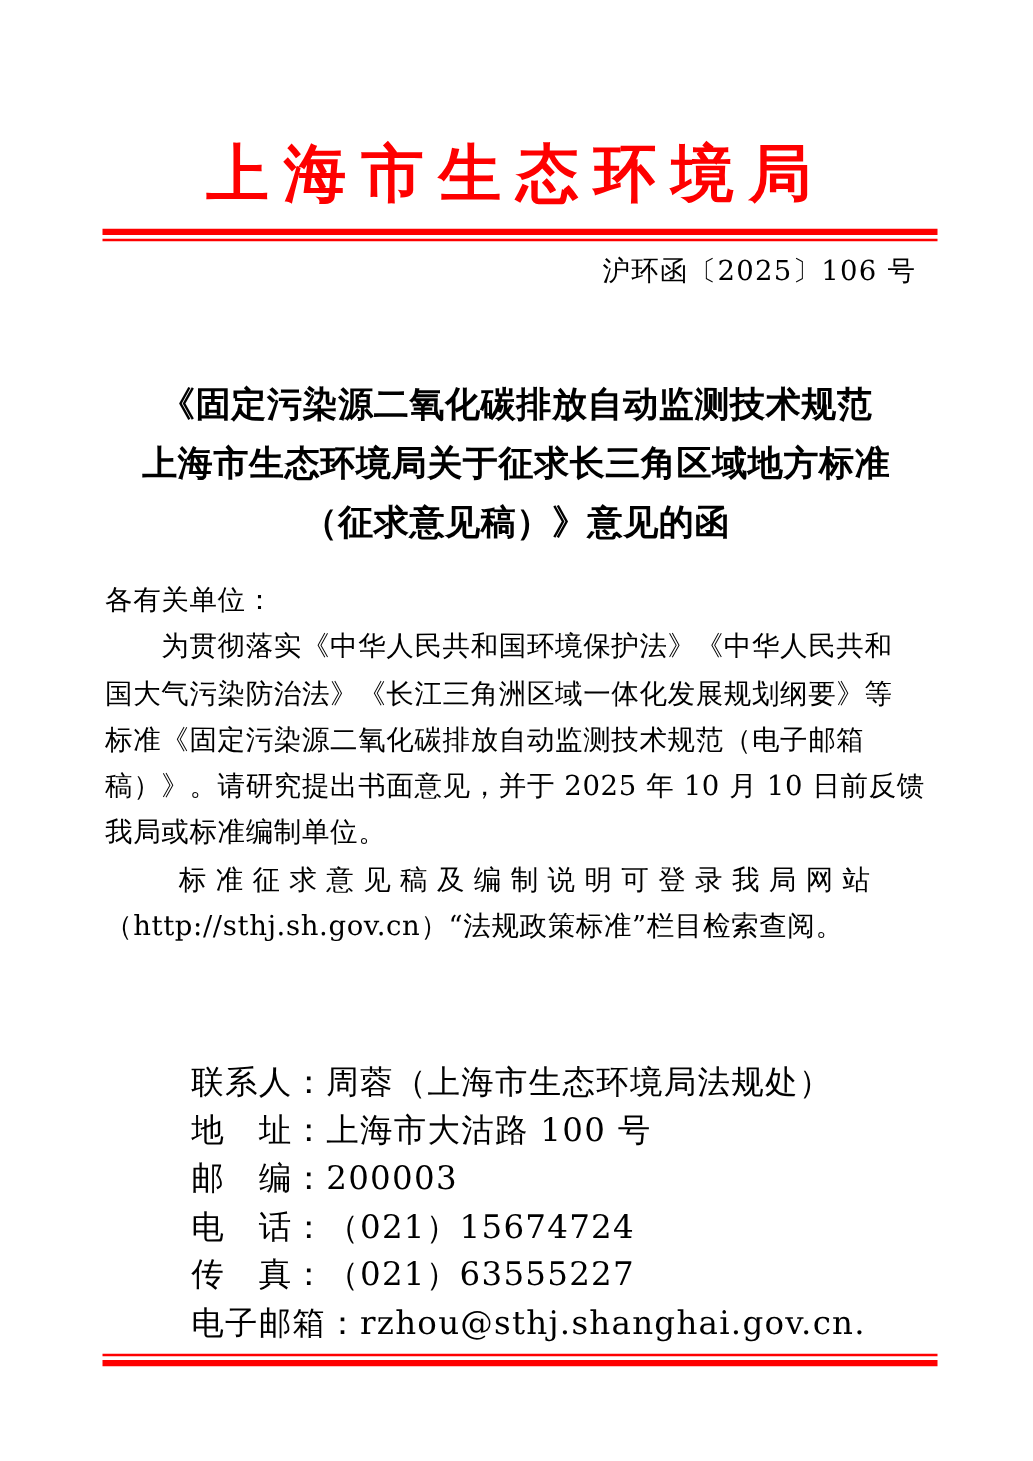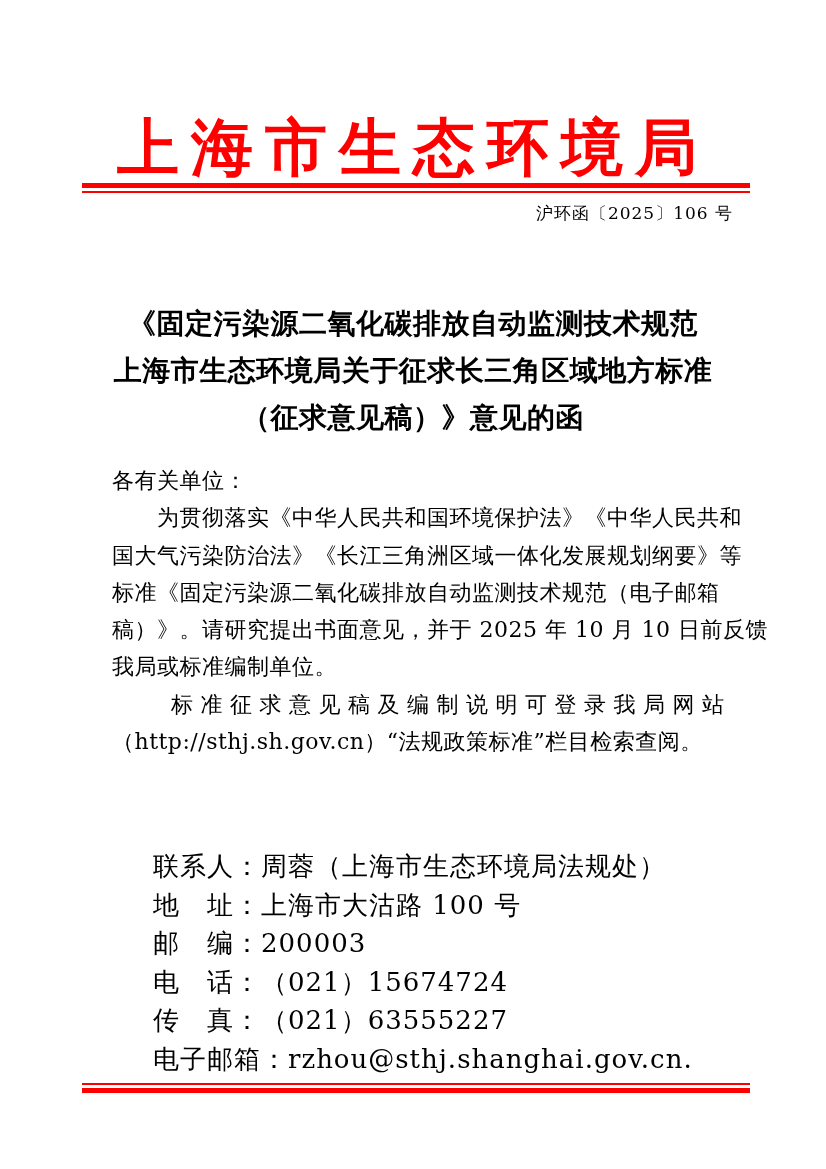--- a/index.html
+++ b/index.html
@@ -13,59 +13,59 @@
     color: #000000;
     overflow: hidden;
   }
   
   .org-title {
     position: absolute;
     top: 106px;
     left: 0;
     width: 100%;
     text-align: center;
-    font-size: 62px;
+    font-size: 50px;
     font-weight: bold;
     letter-spacing: 12px;
     color: #fe0000;
     white-space: nowrap;
   }
   
   .rule { position: absolute; left: 82px; width: 668px; background: #fe0000; }
   .rule-top-thick   { top: 183px; height: 5px; }
   .rule-top-thin    { top: 191px; height: 2px; }
   .rule-bottom-thin { top: 1083px; height: 2px; }
   .rule-bottom-thick{ top: 1088px; height: 5px; }
 
   
   .doc-number {
     position: absolute;
     top: 202px;
     right: 93px;
-    font-size: 17px;
+    font-size: 22px;
     letter-spacing: 1px;
     white-space: pre;
   }
   
   .doc-title {
     position: absolute;
     top: 300px;
     left: 0;
     width: 100%;
     text-align: center;
     font-weight: bold;
     font-size: 28px;
     line-height: 47px;
     letter-spacing: 0.5px;
   }
   
   .body-block {
     position: absolute;
     top: 462px;
-    left: 112px;
+    left: 84px;
     width: 640px;
     font-size: 22px;
     line-height: 37.3px;
     letter-spacing: 0.5px;
   }
   .body-line { white-space: pre; }
   .body-line.spread { letter-spacing: 7.5px; }
 
   
   .contact-block {

